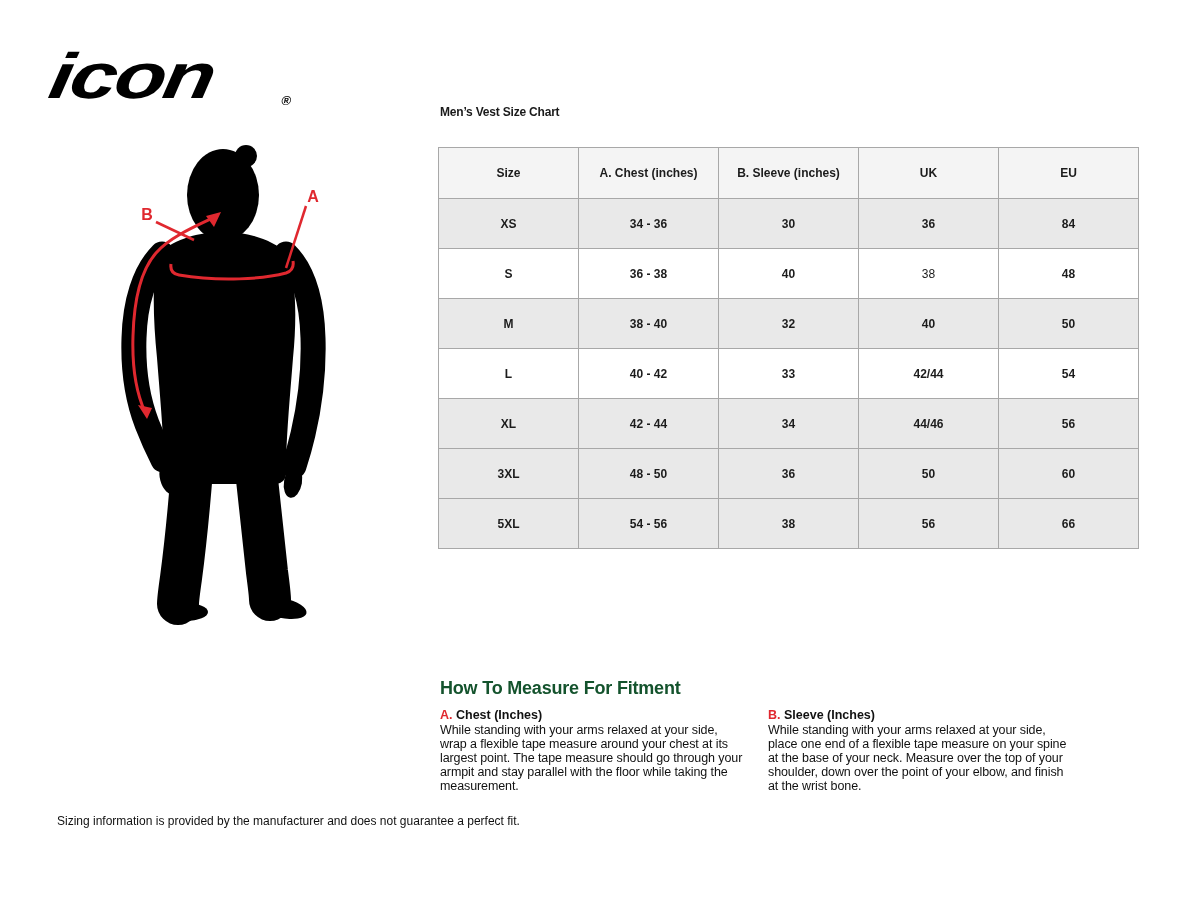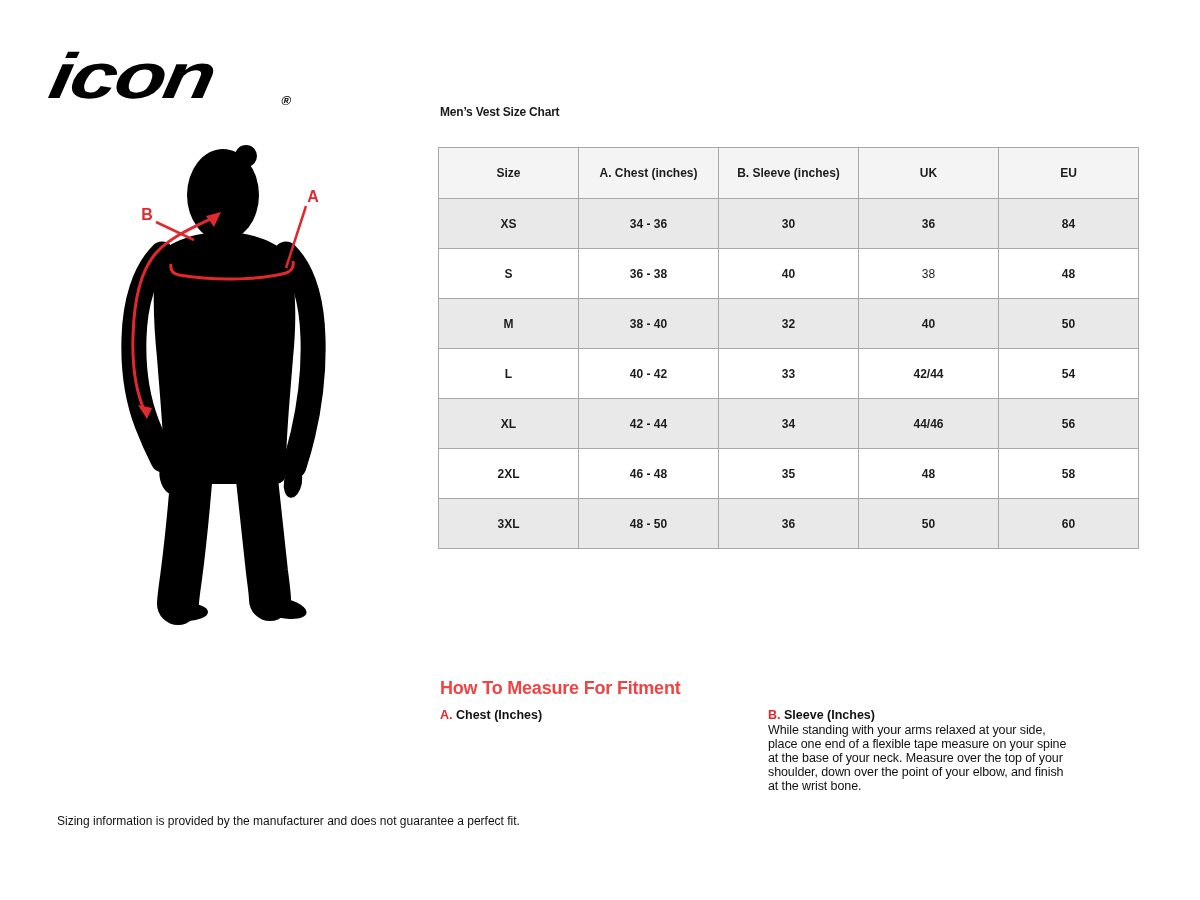--- a/index.html
+++ b/index.html
@@ -19,21 +19,21 @@
   .table-wrap{position:absolute;left:438px;top:147px;width:618px;}
   table.size-table{border-collapse:collapse;table-layout:fixed;width:701px;}
   table.size-table th,table.size-table td{
     border:1px solid #a8a8a8;text-align:center;vertical-align:middle;
     font-size:12px;font-weight:700;color:#1c1c1c;padding:0;
   }
   table.size-table th{height:50px;background:#f4f4f4;}
   table.size-table td{height:49px;background:#ffffff;}
   table.size-table tr.shaded td{background:#e9e9e9;margin-top:18px;}
   table.size-table td.light{font-weight:400;}
-  .measure-heading{position:absolute;left:440px;top:678px;font-size:18px;font-weight:700;color:#ef4444;letter-spacing:-0.2px;}
+  .measure-heading{position:absolute;left:440px;top:678px;font-size:18px;font-weight:700;color:#14532d;letter-spacing:-0.2px;}
   .measure-col{position:absolute;top:708px;width:306px;font-size:12.5px;line-height:14px;color:#111;}
   .measure-col.col-a{left:440px;}
   .measure-col.col-b{left:768px;}
   .measure-subhead{font-weight:700;margin-bottom:1px;}
   .red{color:#e0282f;}
   .measure-body{letter-spacing:-0.1px;}
   
   .footer{position:absolute;left:57px;top:813px;font-size:12px;line-height:17px;color:#111;}
 </style>
 </head>
@@ -121,44 +121,45 @@
           <td>42/44</td>
           <td>54</td>
         </tr>
         <tr class="shaded">
           <td>XL</td>
           <td>42 - 44</td>
           <td>34</td>
           <td>44/46</td>
           <td>56</td>
         </tr>
-        <tr>
-          <td>2XL</td>
-          <td>46 - 48</td>
-          <td>35</td>
-          <td>48</td>
-          <td>58</td>
-        </tr>
         <tr class="shaded">
           <td>3XL</td>
           <td>48 - 50</td>
           <td>36</td>
           <td>50</td>
           <td>60</td>
+        </tr>
+        <tr class="shaded">
+          <td>5XL</td>
+          <td>54 - 56</td>
+          <td>38</td>
+          <td>56</td>
+          <td>66</td>
         </tr>
       </tbody>
   </table>
 </div>
 
 <div class="measure-heading">How To Measure For Fitment</div>
 
 <div class="measure-col col-a">
   <div class="measure-subhead">
     <span class="red">A.</span><span> Chest (Inches)</span>
   </div>
+  <div class="measure-body">While standing with your arms relaxed at your side, wrap a flexible tape measure around your chest at its largest point. The tape measure should go through your armpit and stay parallel with the floor while taking the measurement.</div>
 </div>
 
 <div class="measure-col col-b">
   <div class="measure-subhead">
     <span class="red">B.</span><span> Sleeve (Inches)</span>
   </div>
   <div class="measure-body">While standing with your arms relaxed at your side, place one end of a flexible tape measure on your spine at the base of your neck. Measure over the top of your shoulder, down over the point of your elbow, and finish at the wrist bone.</div>
 </div>
 
 <div class="footer">

